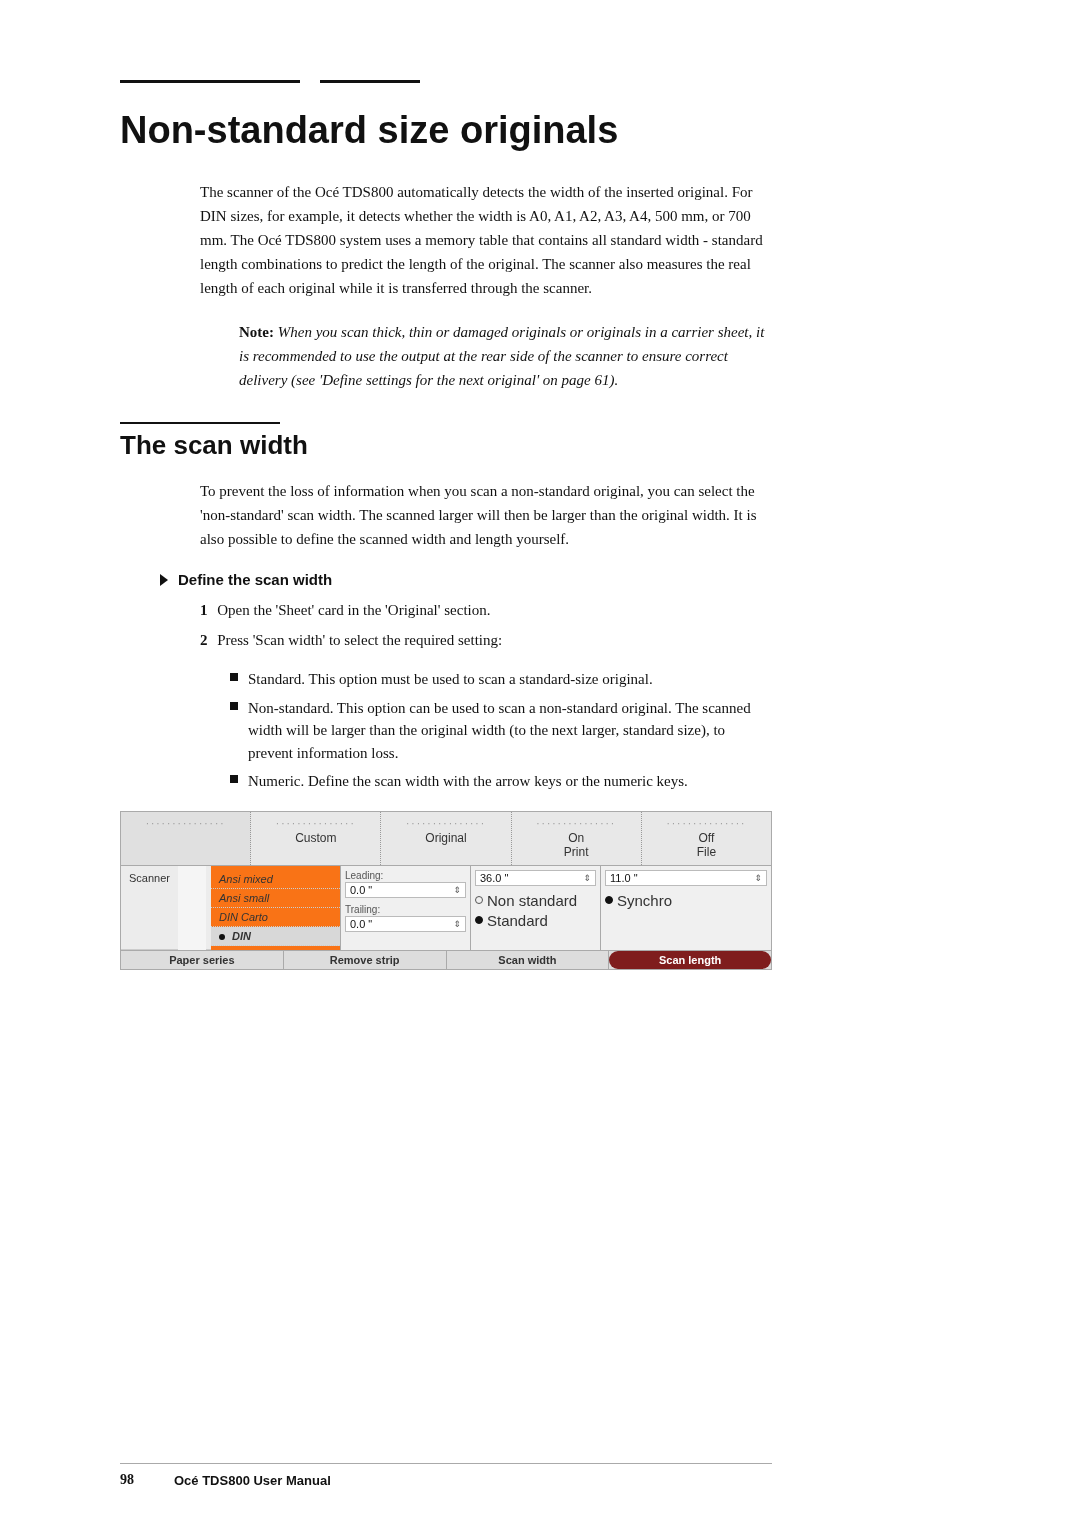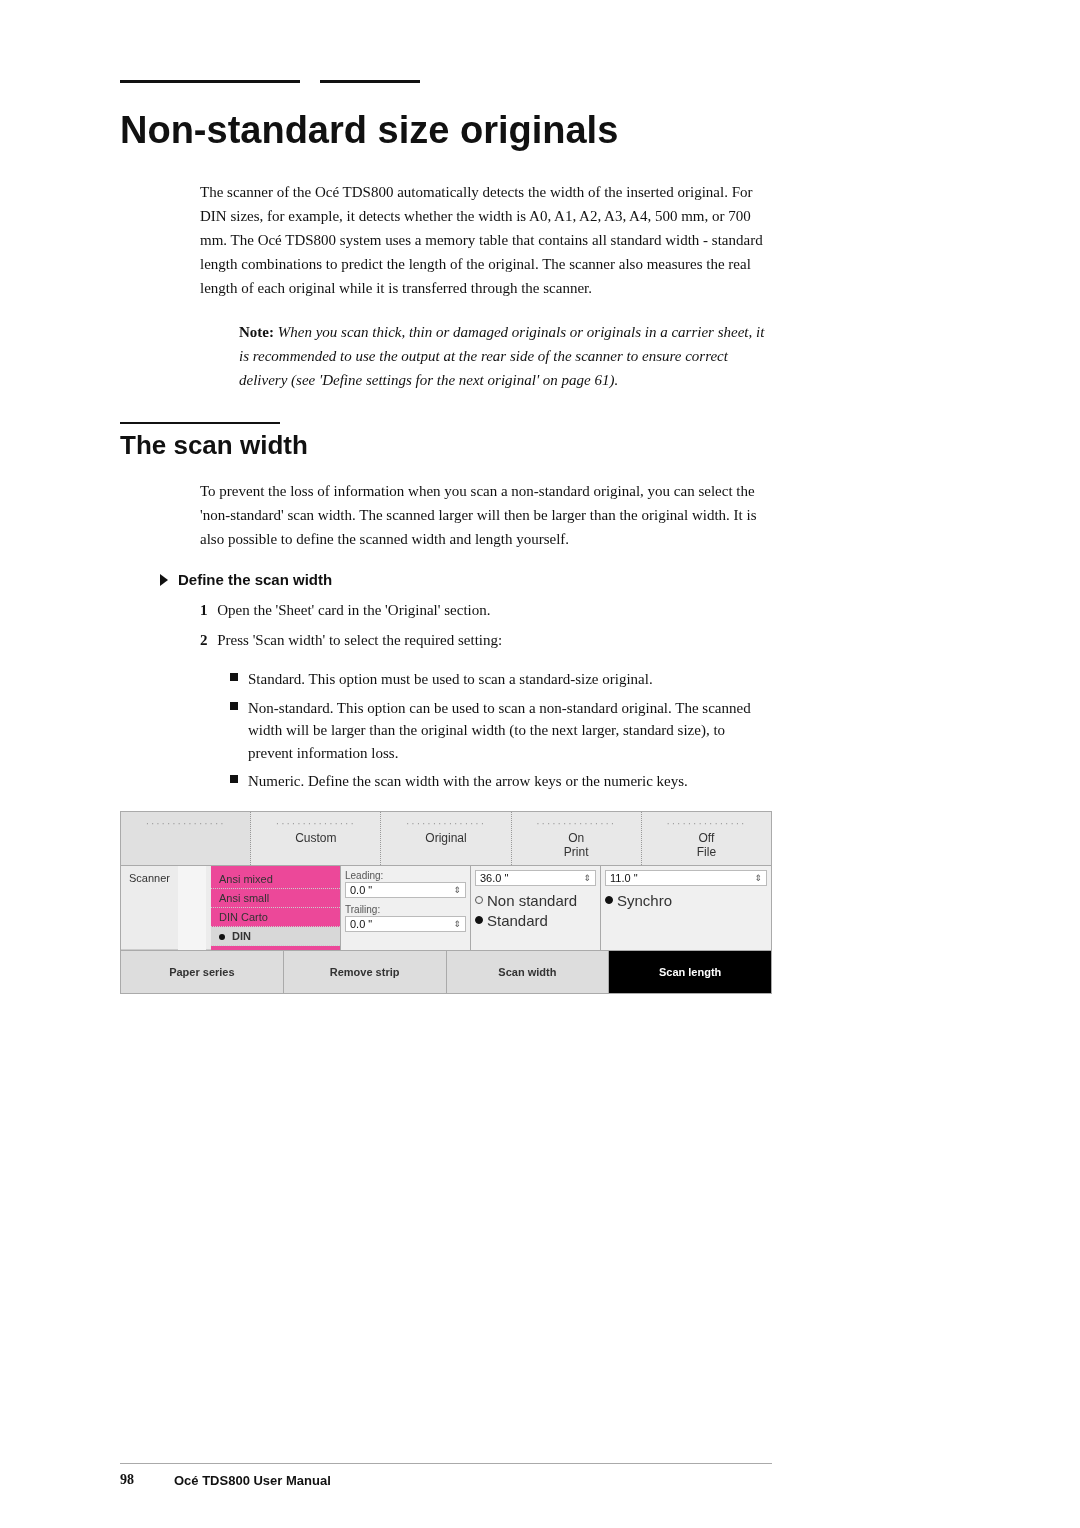--- a/index.html
+++ b/index.html
@@ -212,21 +212,22 @@
     }
     .ui-sidebar-item.active {
       background: #d0d0d0;
       font-weight: bold;
     }
 
     
     .ui-paper-panel {
       width: 130px;
       border-right: 1px solid #aaa;
-      background: #ec4899;
+      background: #f97316;
+      font-style: italic;
     }
     .ui-paper-list {
       list-style: none;
       padding: 4px 0;
     }
     .ui-paper-list li {
       padding: 3px 8px;
       font-size: 11px;
       color: #333;
       border-bottom: 1px dotted #ccc;
@@ -314,31 +315,32 @@
     }
 
     
     .ui-bottom-bar {
       display: flex;
       border-top: 1px solid #aaa;
       background: #ddd;
     }
     .ui-bottom-tab {
       flex: 1;
-      padding: 15px 4px;
+      padding: 3px 4px;
       text-align: center;
       font-size: 11px;
       color: #333;
       border-right: 1px solid #aaa;
       font-weight: bold;
     }
     .ui-bottom-tab:last-child { border-right: none; }
     .ui-bottom-tab.active-tab {
-      background: #000000;
+      background: #7f1d1d;
       color: #fff;
+      border-radius: 11px;
     }
 
     
     .figure-caption {
       font-size: 13px;
       color: #444;
       margin-bottom: 30px;
       margin-left: 0;
     }
 

